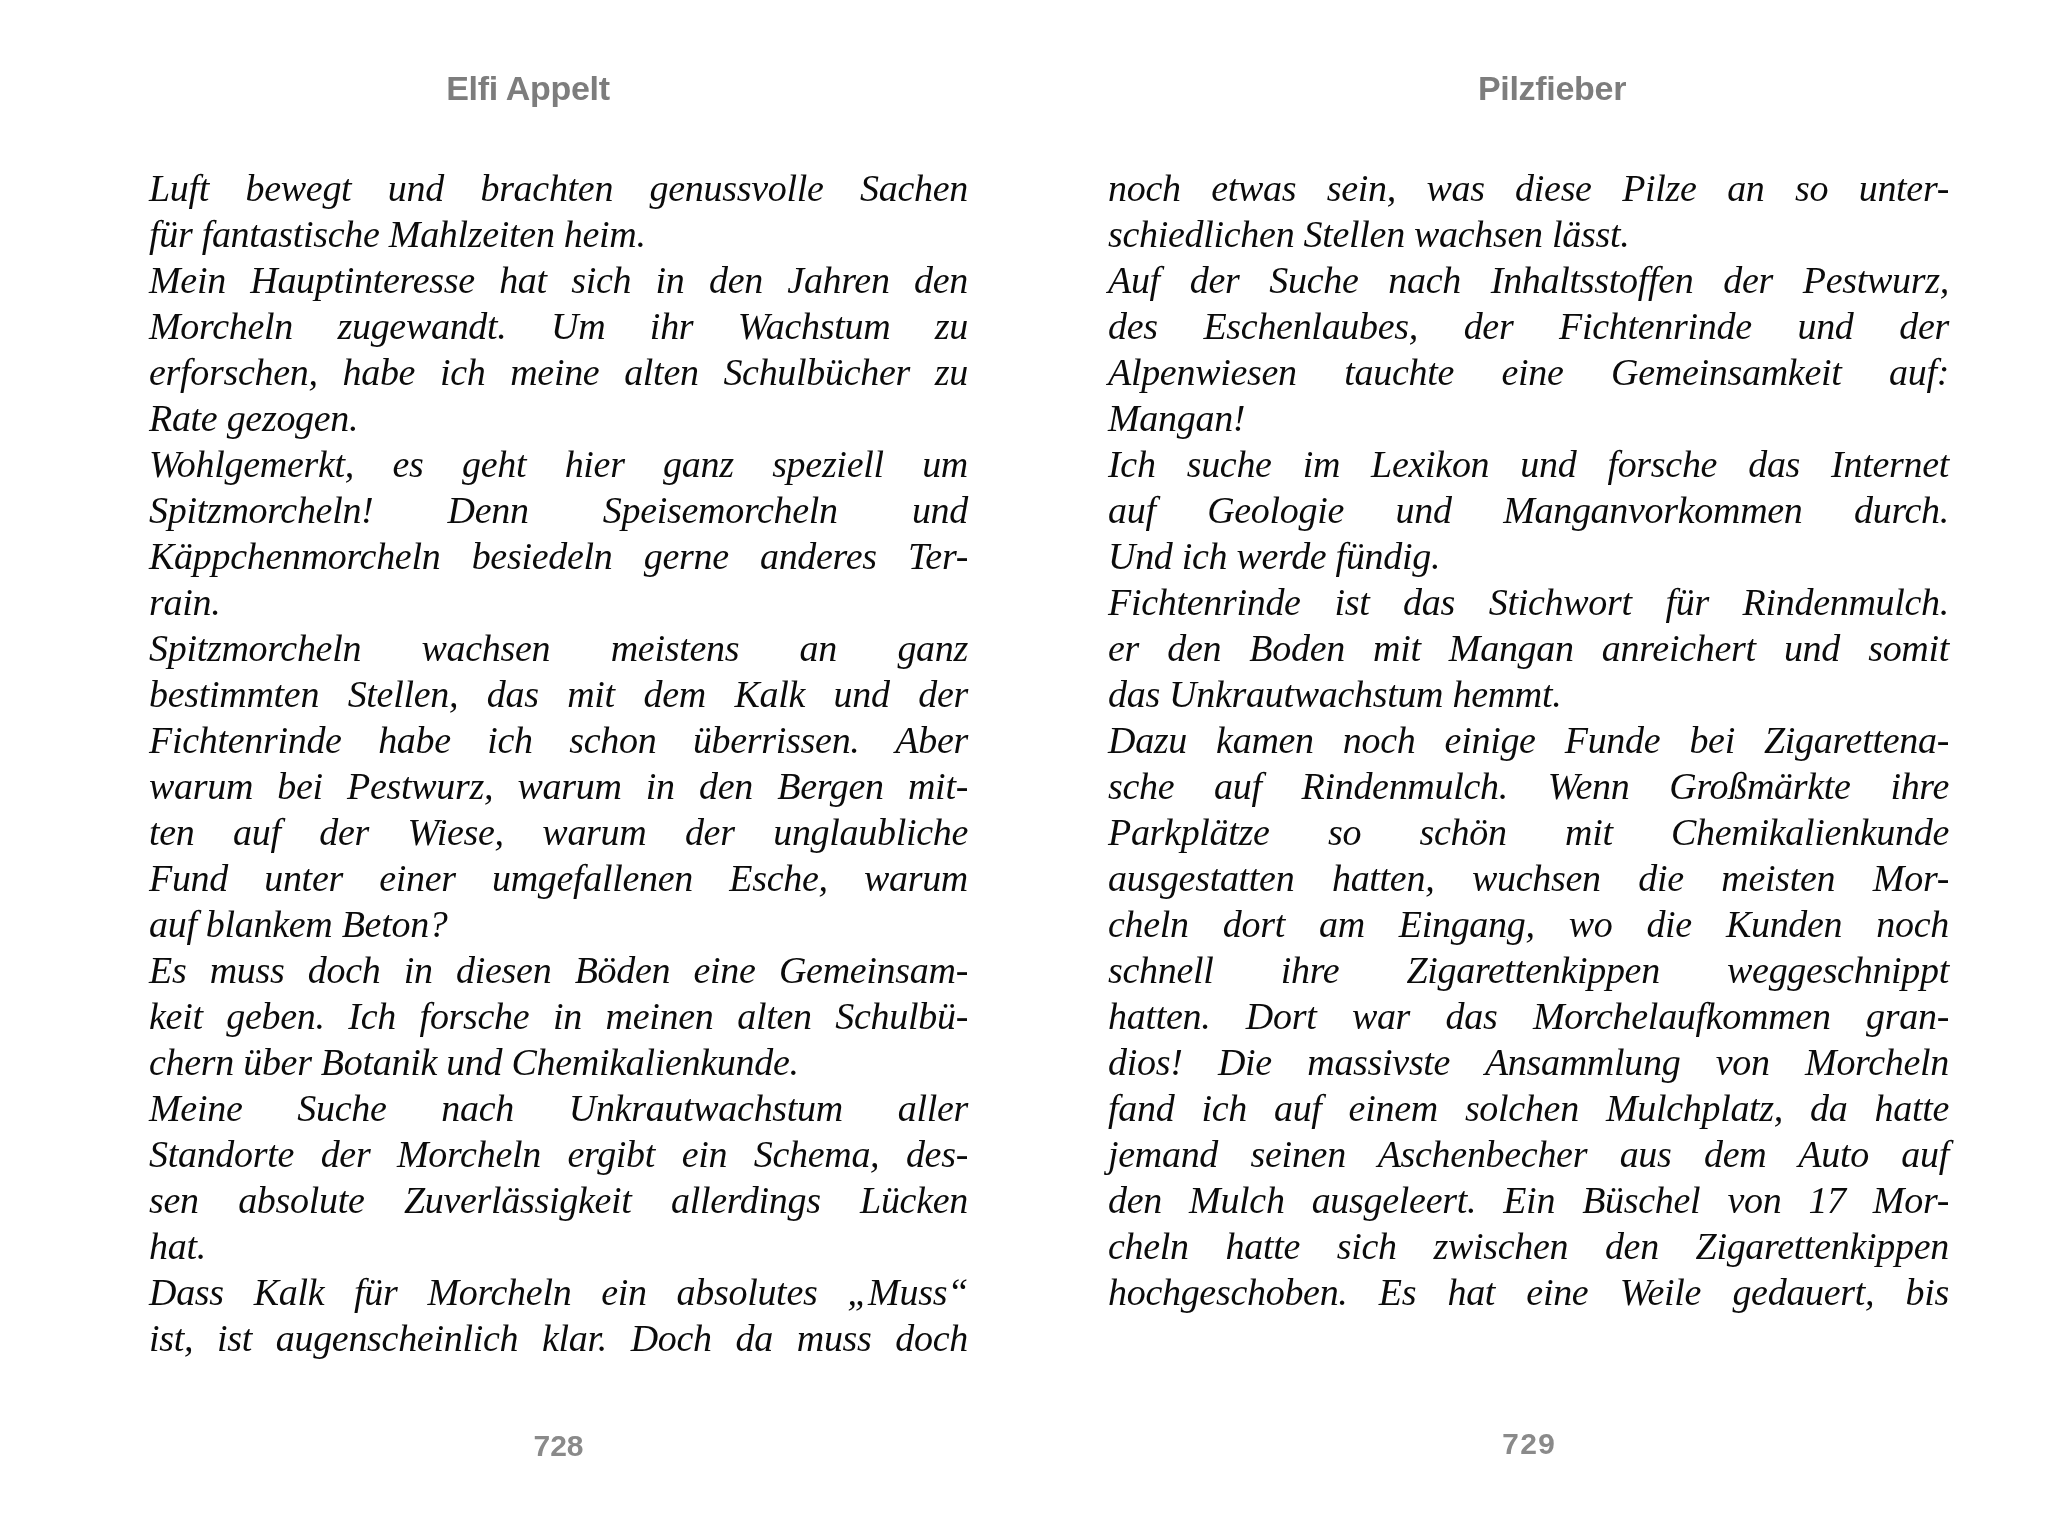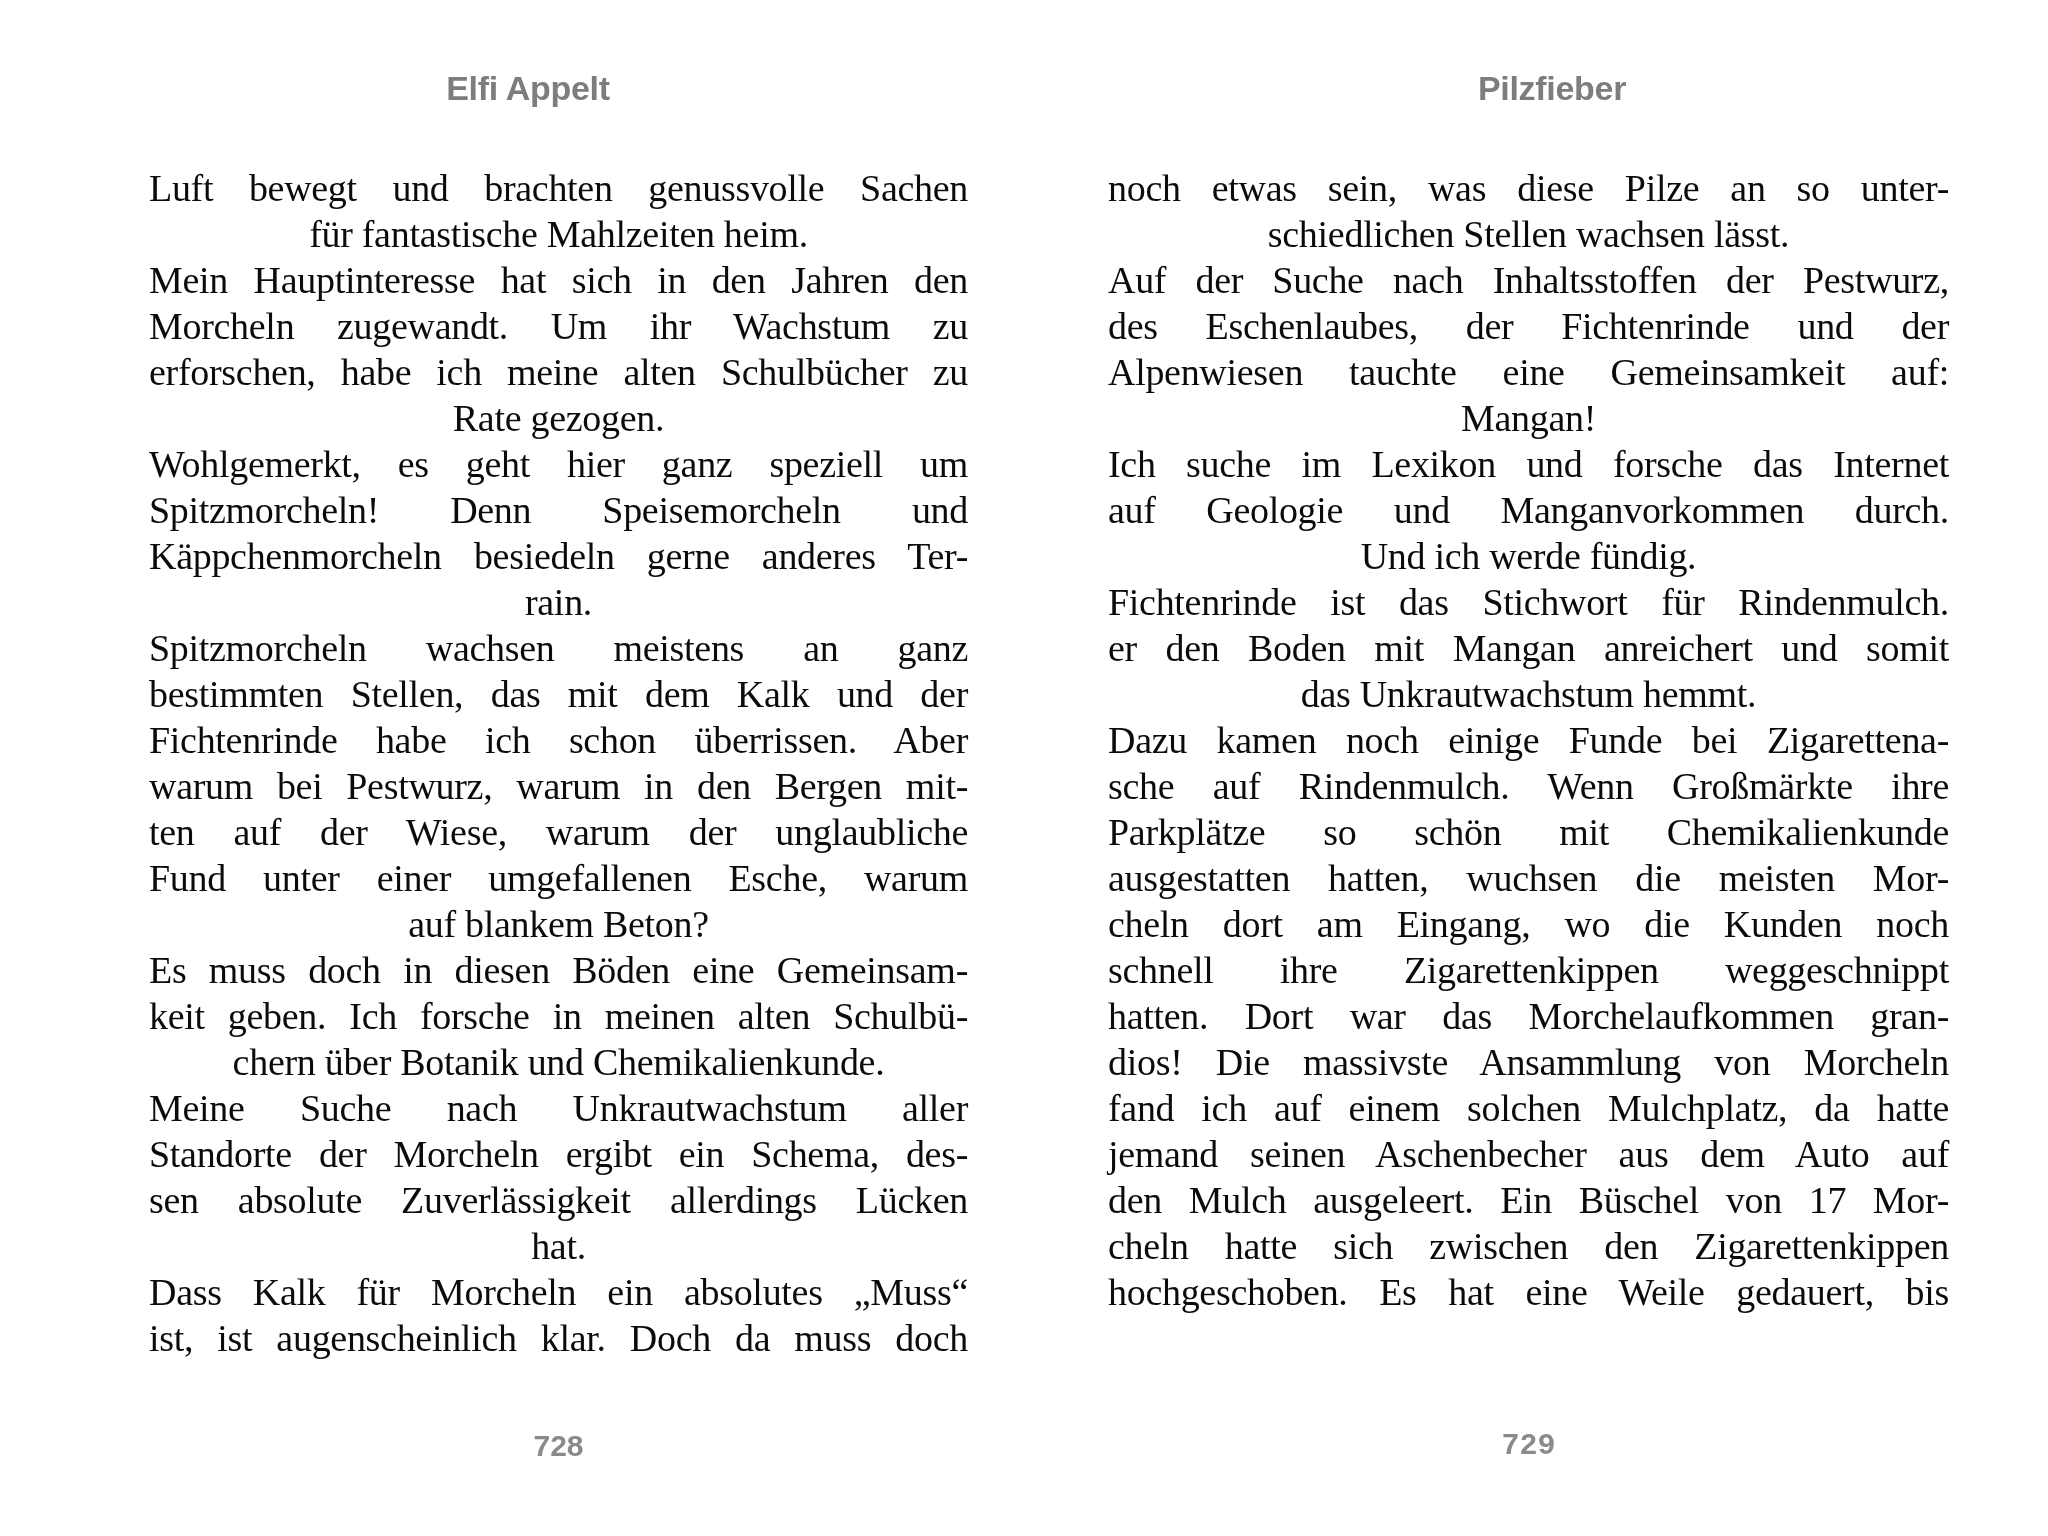--- a/index.html
+++ b/index.html
@@ -21,27 +21,28 @@
     font-weight:600;
     font-size:34px;line-height:44px;
     letter-spacing:-0.3px;
     color:var(--header-color,#7d7d7d);
   }
   .column{
     position:absolute;top:165px;
     color:var(--text-color,#0b0b0b);
     font-size:38px;
     letter-spacing:-0.3px;
+    font-style:italic;
   }
   .page.left  .column{left:133px;width:819px;}
   .page.right .column{left:68px;width:841px;}
   .line{
     height:46px;line-height:46px;
     white-space:normal;
-    text-align:center;
+    text-align:left;
   }
   .line.just{
     text-align:justify;
     text-align-last:justify;
   }
   .pagenum{
     position:absolute;top:1424px;
     text-align:center;
     font-family:"Liberation Sans","DejaVu Sans",sans-serif;
     font-weight:600;

